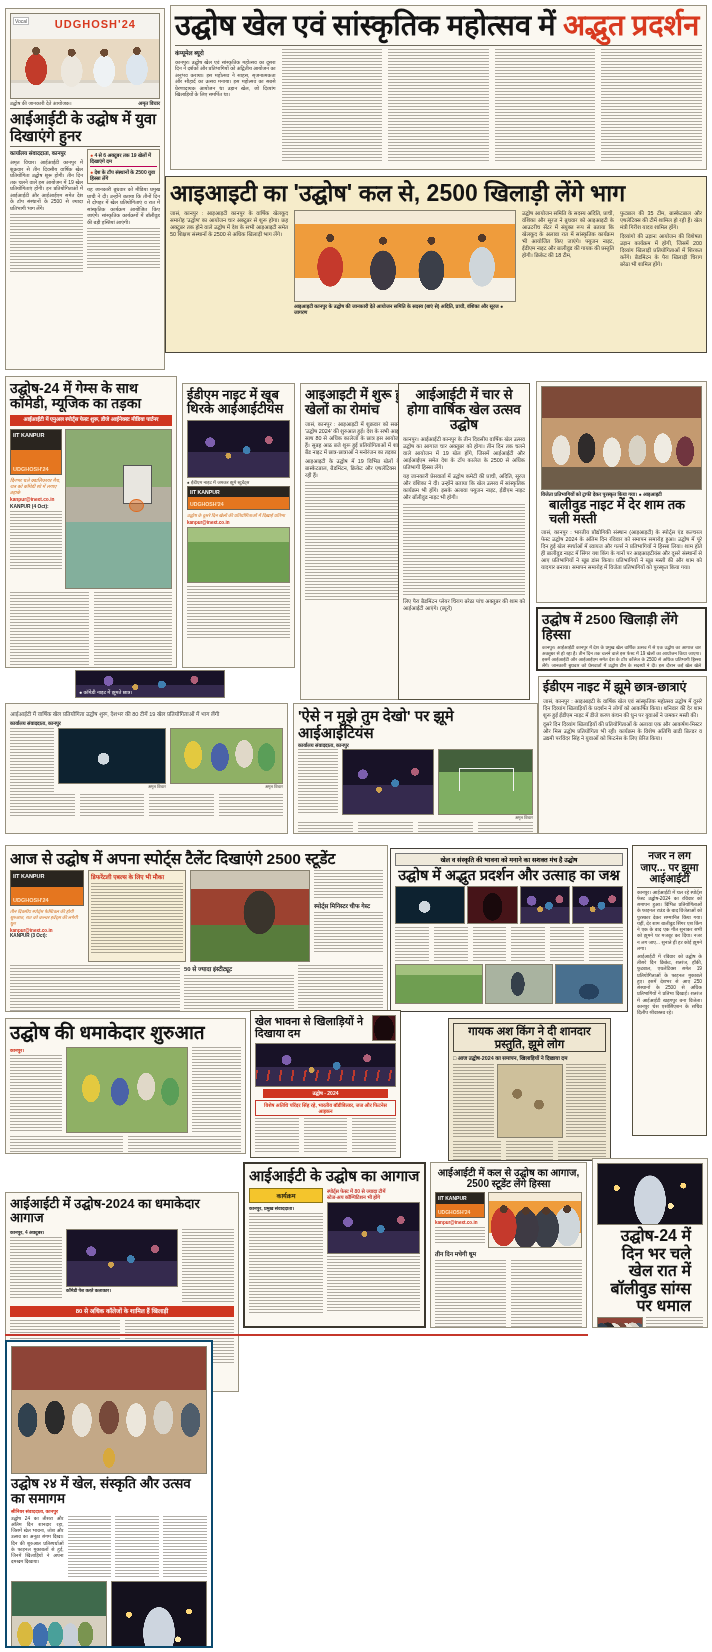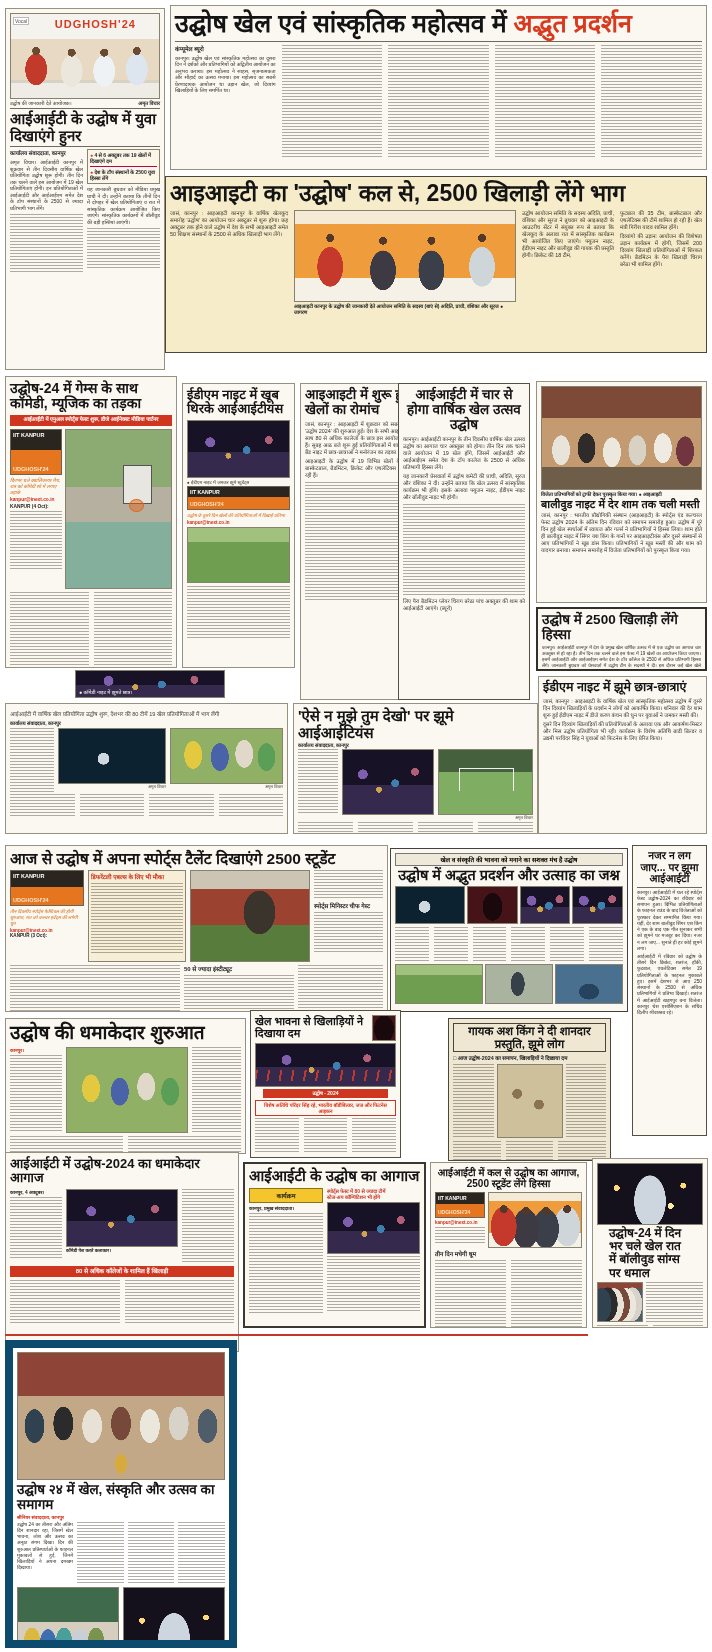--- a/index.html
+++ b/index.html
@@ -136,21 +136,21 @@
           <div style="border-bottom:1px solid #b05;padding-bottom:2px;margin-bottom:2px;"><span class="red">● </span><span class="bl">4 से 6 अक्टूबर तक 19 खेलों में दिखाएंगे दम</span></div>
           <div><span class="red">● </span><span class="bl">देश के टॉप संस्थानों के 2500 युवा हिस्सा लेंगे</span></div>
         </div>
         <div class="t" style="font-size:5px;margin-top:2px;">यह जानकारी बुधवार को मीडिया प्रमुख प्राची ने दी। उन्होंने बताया कि तीनों दिन में दोपहर में खेल प्रतियोगिताएं व रात में सांस्कृतिक कार्यक्रम आयोजित किए जाएंगे। सांस्कृतिक कार्यक्रमों में बॉलीवुड की बड़ी हस्तियां आएंगी।</div>
         <div class="gk" style="height:40px;margin-top:3px;"></div>
       </div>
     </div>
   </div>
 
   <div class="clip" style="left:170px;top:5px;width:537px;height:165px;">
-    <div class="hl" style="font-size:25px;">
+    <div class="hl" style="font-size:29px;font-family:Liberation Serif, serif;">
       <span>उद्घोष खेल एवं सांस्कृतिक महोत्सव में </span><span class="red">अद्भुत प्रदर्शन</span>
     </div>
     <div class="rule" style="margin-top:3px;"></div>
     <div style="display:flex;gap:6px;height:112px;margin-top:3px;">
       <div style="flex:1;">
         <div class="bl" style="font-size:6px;margin-bottom:2px;">कंप्यूमेल ब्यूरो</div>
         <div class="t" style="font-size:5px;">कानपुर। उद्घोष खेल एवं सांस्कृतिक महोत्सव का दूसरा दिन ने दर्शकों और प्रतिभागियों को अद्वितीय आयोजन का अनुभव कराया। इस महोत्सव ने साहस, सृजनात्मकता और सौहार्द का उत्सव मनाया। इस महोत्सव का सबसे प्रेरणादायक आयोजन था उड़ान खेल, जो दिव्यांग खिलाड़ियों के लिए समर्पित था।</div>
       </div>
       <div class="gk"></div>
       <div class="gk"></div>
@@ -229,21 +229,21 @@
     <div class="hl ctr" style="font-size:13.5px;">आईआईटी में चार से होगा वार्षिक खेल उत्सव उद्घोष</div>
     <div class="t" style="font-size:5.4px;margin-top:3px;">कानपुर। आईआईटी कानपुर के तीन दिवसीय वार्षिक खेल उत्सव उद्घोष का आगाज चार अक्तूबर को होगा। तीन दिन तक चलने वाले आयोजन में 19 खेल होंगे, जिसमें आईआईटी और आईआईएम समेत देश के टॉप कालेज के 2500 से अधिक प्रतिभागी हिस्सा लेंगे।</div>
     <div class="t" style="font-size:5.4px;margin-top:2px;">यह जानकारी प्रेसवार्ता में उद्घोष कमेटी की प्राची, अदिति, सूरज और वंशिका ने दी। उन्होंने बताया कि खेल उत्सव में सांस्कृतिक कार्यक्रम भी होंगे। इसके अलावा फ्यूजन नाइट, ईडीएम नाइट और बॉलीवुड नाइट भी होगी।</div>
     <div class="gk" style="height:92px;margin-top:3px;"></div>
     <div class="t" style="font-size:5.4px;margin-top:2px;">लिए पैरा बैडमिंटन प्लेयर चिराग बरेठा पांच अक्तूबर की शाम को आईआईटी आएंगे। (ब्यूरो)</div>
   </div>
 
   <div class="clip" style="left:536px;top:381px;width:171px;height:222px;">
     <div class="ph ph-bolly" style="height:104px;"></div>
     <div class="cap bl" style="font-size:5px;margin:1px 0;">विजेता प्रतिभागियों को ट्राफी देकर पुरस्कृत किया गया। ● आइआइटी</div>
-    <div class="hl" style="font-size:11px;">बालीवुड नाइट में देर शाम तक चली मस्ती</div>
+    <div class="hl" style="font-size:13px;margin-left:8px;">बालीवुड नाइट में देर शाम तक चली मस्ती</div>
     <div class="t" style="font-size:5.4px;margin-top:2px;">जासं, कानपुर : भारतीय प्रौद्योगिकी संस्थान (आइआइटी) के स्पोर्ट्स एंड कल्चरल फेस्ट उद्घोष 2024 के अंतिम दिन रविवार को समापन समारोह हुआ। उद्घोष में पूरे दिन हुई खेल स्पर्धाओं में ब्वायज और गर्ल्स ने प्रतिभागियों ने हिस्सा लिया। शाम होते ही बालीवुड नाइट में सिंगर यश किंग के गानों पर आइआइटीयंस और दूसरे संस्थानों से आए प्रतिभागियों ने खूब डांस किया। प्रतिभागियों ने खूब मस्ती की और शाम को यादगार बनाया। समापन समारोह में विजेता प्रतिभागियों को पुरस्कृत किया गया।</div>
   </div>
 
   <div class="clip" style="left:536px;top:607px;width:171px;height:64px;border:2px solid #33302a;">
     <div class="hl" style="font-size:13.5px;">उद्घोष में 2500 खिलाड़ी लेंगे हिस्सा</div>
     <div class="t" style="font-size:4.6px;margin-top:2px;">कानपुर। आईआईटी कानपुर में देश के प्रमुख खेल वार्षिक उत्सव में से एक उद्घोष का आगाज चार अक्तूबर से हो रहा है। तीन दिन तक चलने वाले इस फेस्ट में 19 खेलों का आयोजन किया जाएगा। इसमें आईआईटी और आईआईएम समेत देश के टॉप कॉलेज के 2500 से अधिक प्रतिभागी हिस्सा लेंगे। जानकारी बुधवार को प्रेसवार्ता में उद्घोष टीम के सदस्यों ने दी। इस दौरान कई खेल खेले जाएंगे।</div>
   </div>
 
   <div class="clip" style="left:538px;top:676px;width:169px;height:158px;">
     <div class="hl" style="font-size:12.5px;">ईडीएम नाइट में झूमे छात्र-छात्राएं</div>
@@ -397,21 +397,21 @@
       <div class="ph ph-sepia" style="width:66px;"></div>
       <div class="gk"></div>
     </div>
     <div class="gkw" style="height:22px;margin-top:3px;">
       <div class="gk"></div>
       <div class="gk"></div>
       <div class="gk"></div>
     </div>
   </div>
 
-  <div class="clip" style="left:5px;top:1152px;width:234px;height:200px;">
+  <div class="clip" style="left:5px;top:1192px;width:234px;height:200px;">
     <div class="hl" style="font-size:13px;">आईआईटी में उद्घोष-2024 का धमाकेदार आगाज</div>
     <div style="display:flex;gap:4px;height:74px;margin-top:3px;">
       <div style="width:52px;">
         <div class="bl" style="font-size:4.8px;">कानपुर, 4 अक्टूबर।</div>
         <div class="gk" style="height:62px;margin-top:2px;"></div>
       </div>
       <div style="flex:1;">
         <div class="ph ph-crowdn" style="height:58px;"></div>
         <div class="cap bl" style="font-size:4.6px;">कॉमेडी पेश करते कलाकार।</div>
       </div>
@@ -458,34 +458,34 @@
     </div>
     <div class="bl" style="font-size:6px;margin:2px 0;">तीन दिन मचेगी धूम</div>
     <div class="gkw" style="height:72px;">
       <div class="gk"></div>
       <div class="gk"></div>
     </div>
   </div>
 
   <div class="clip" style="left:592px;top:1158px;width:116px;height:170px;">
     <div class="ph ph-mic" style="height:62px;"></div>
-    <div class="hl" style="font-size:12px;margin:2px 12px;">उद्घोष-24 में दिन भर चले खेल रात में बॉलीवुड सांग्स पर धमाल</div>
+    <div class="hl" style="font-size:16px;margin:2px 12px;text-align:right;">उद्घोष-24 में दिन भर चले खेल रात में बॉलीवुड सांग्स पर धमाल</div>
     <div style="display:flex;gap:3px;height:40px;">
       <div class="ph ph-medal" style="width:46px;"></div>
       <div class="gk"></div>
     </div>
     <div class="gkw" style="height:26px;margin-top:3px;">
       <div class="gk"></div>
       <div class="gk"></div>
     </div>
   </div>
 
   <div class="redline" style="left:5px;top:1334px;width:583px;height:2px;"></div>
 
-  <div class="clip" style="left:5px;top:1340px;width:232px;height:308px;background:#fff;border:8px solid #0c4a6e;">
+  <div class="clip" style="left:5px;top:1340px;width:208px;height:308px;background:#fff;border:2px solid #0c4a6e;">
     <div class="ph ph-medal" style="height:128px;"></div>
     <div class="hl" style="font-size:13.5px;margin:3px 0 1px 0;">उद्घोष २४ में खेल, संस्कृति और उत्सव का समागम</div>
     <div class="em" style="font-size:4.8px;">सीनियर संवाददाता, कानपुर</div>
     <div style="display:flex;gap:4px;height:62px;margin-top:2px;">
       <div class="t" style="flex:1.2;font-size:4.8px;">उद्घोष 24 का तीसरा और अंतिम दिन शानदार रहा, जिसमें खेल भावना, जोश और उत्सव का अनूठा संगम दिखा। दिन की शुरुआत प्रतिस्पर्धाओं के फाइनल मुकाबलों से हुई, जिनमें खिलाड़ियों ने अपना दमखम दिखाया।</div>
       <div class="gk"></div>
       <div class="gk"></div>
       <div class="gk"></div>
     </div>
     <div style="display:flex;gap:4px;height:84px;margin-top:3px;">

